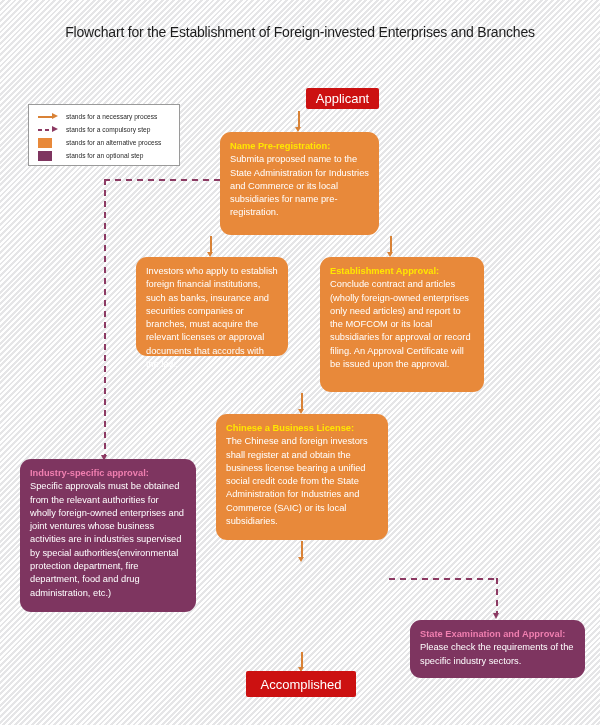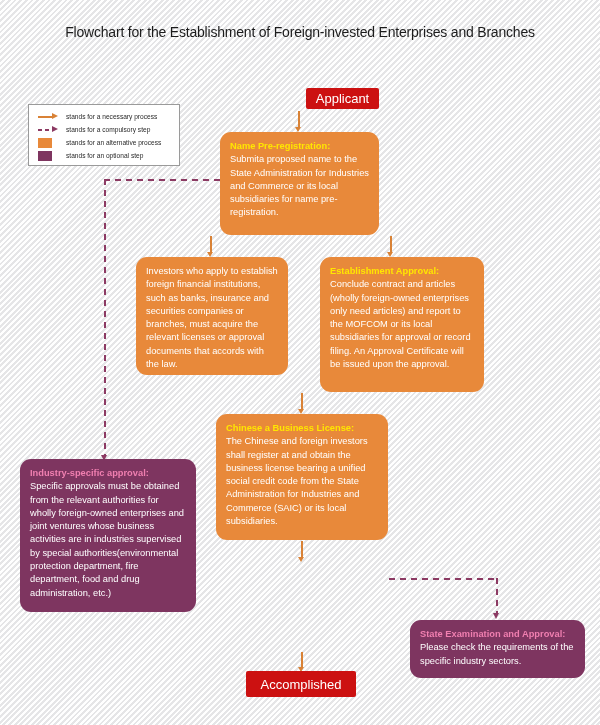--- a/index.html
+++ b/index.html
@@ -227,21 +227,21 @@
     <span class="node-body">Submita proposed name to the State Administration for Industries and Commerce or its local subsidiaries for name pre-registration.</span>
   </div>
 
   <div class="dash-h" style="left:104px; top:179px; width:118px;"></div>
   <div class="dash-v" style="left:104px; top:179px; height:277px;"></div>
   <div class="dash-arrowhead" style="left:101px; top:455px;"></div>
 
   <div class="v-arrow" style="left:210px; top:236px; height:16px;"></div>
   <div class="v-arrow" style="left:390px; top:236px; height:16px;"></div>
 
-  <div class="node node-box orange" style="left:136px; top:257px; width:152px; height:118px;">
+  <div class="node node-box orange" style="left:136px; top:257px; width:152px; height:99px;">
     <span class="node-body">Investors who apply to establish foreign financial institutions, such as banks, insurance and securities companies or branches, must acquire the relevant licenses or approval documents that accords with the law.</span>
   </div>
 
   <div class="node node-box orange" style="left:320px; top:257px; width:164px; height:135px;">
     <span class="node-head">Establishment Approval:</span>
     <span class="node-body">Conclude contract and articles (wholly foreign-owned enterprises only need articles) and report to the MOFCOM or its local subsidiaries for approval or record filing. An Approval Certificate will be issued upon the approval.</span>
   </div>
 
   <div class="v-arrow" style="left:301px; top:393px; height:16px;"></div>
 

